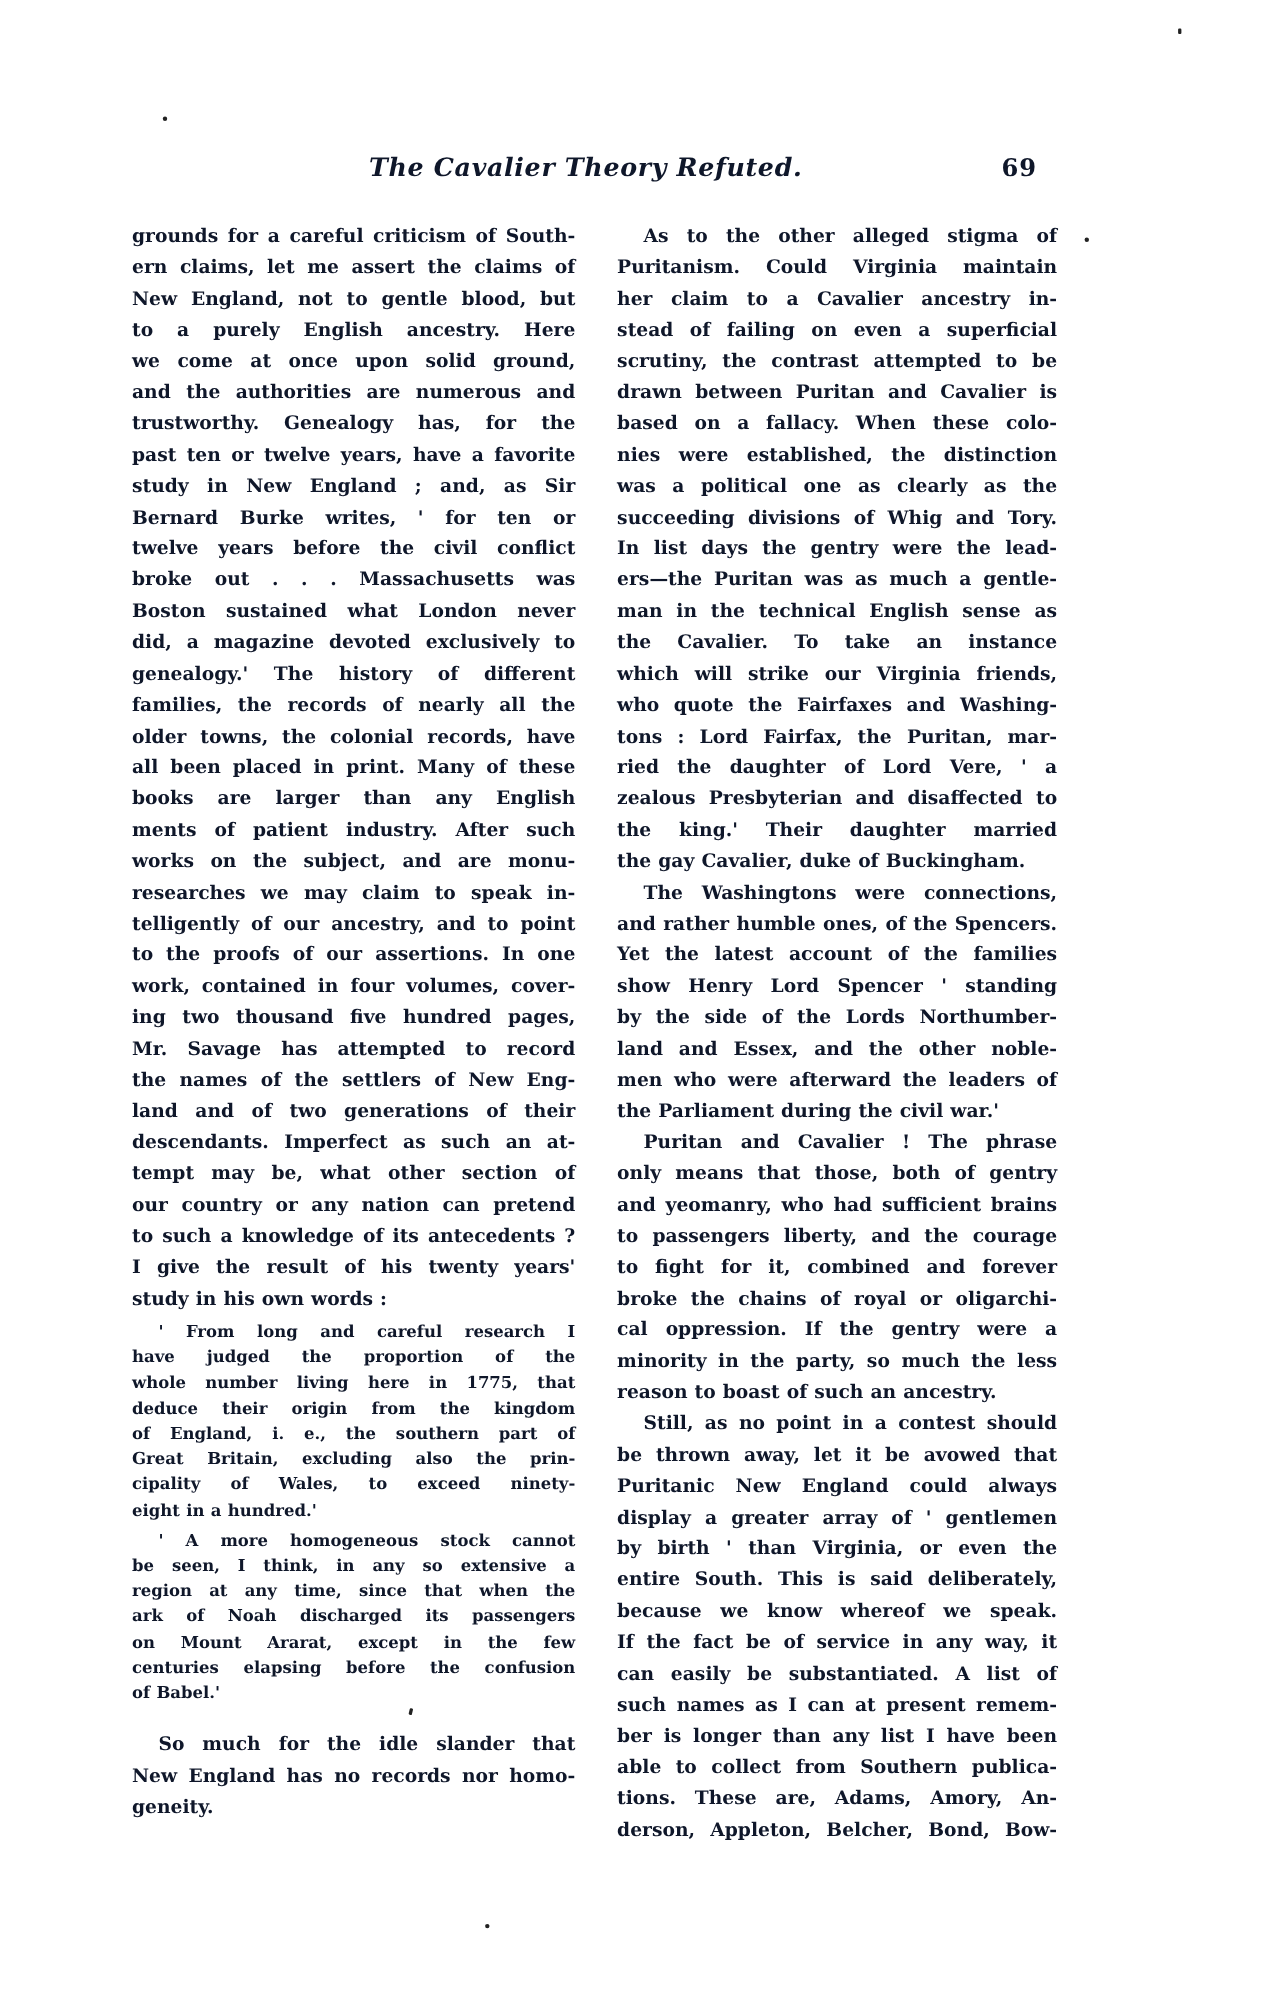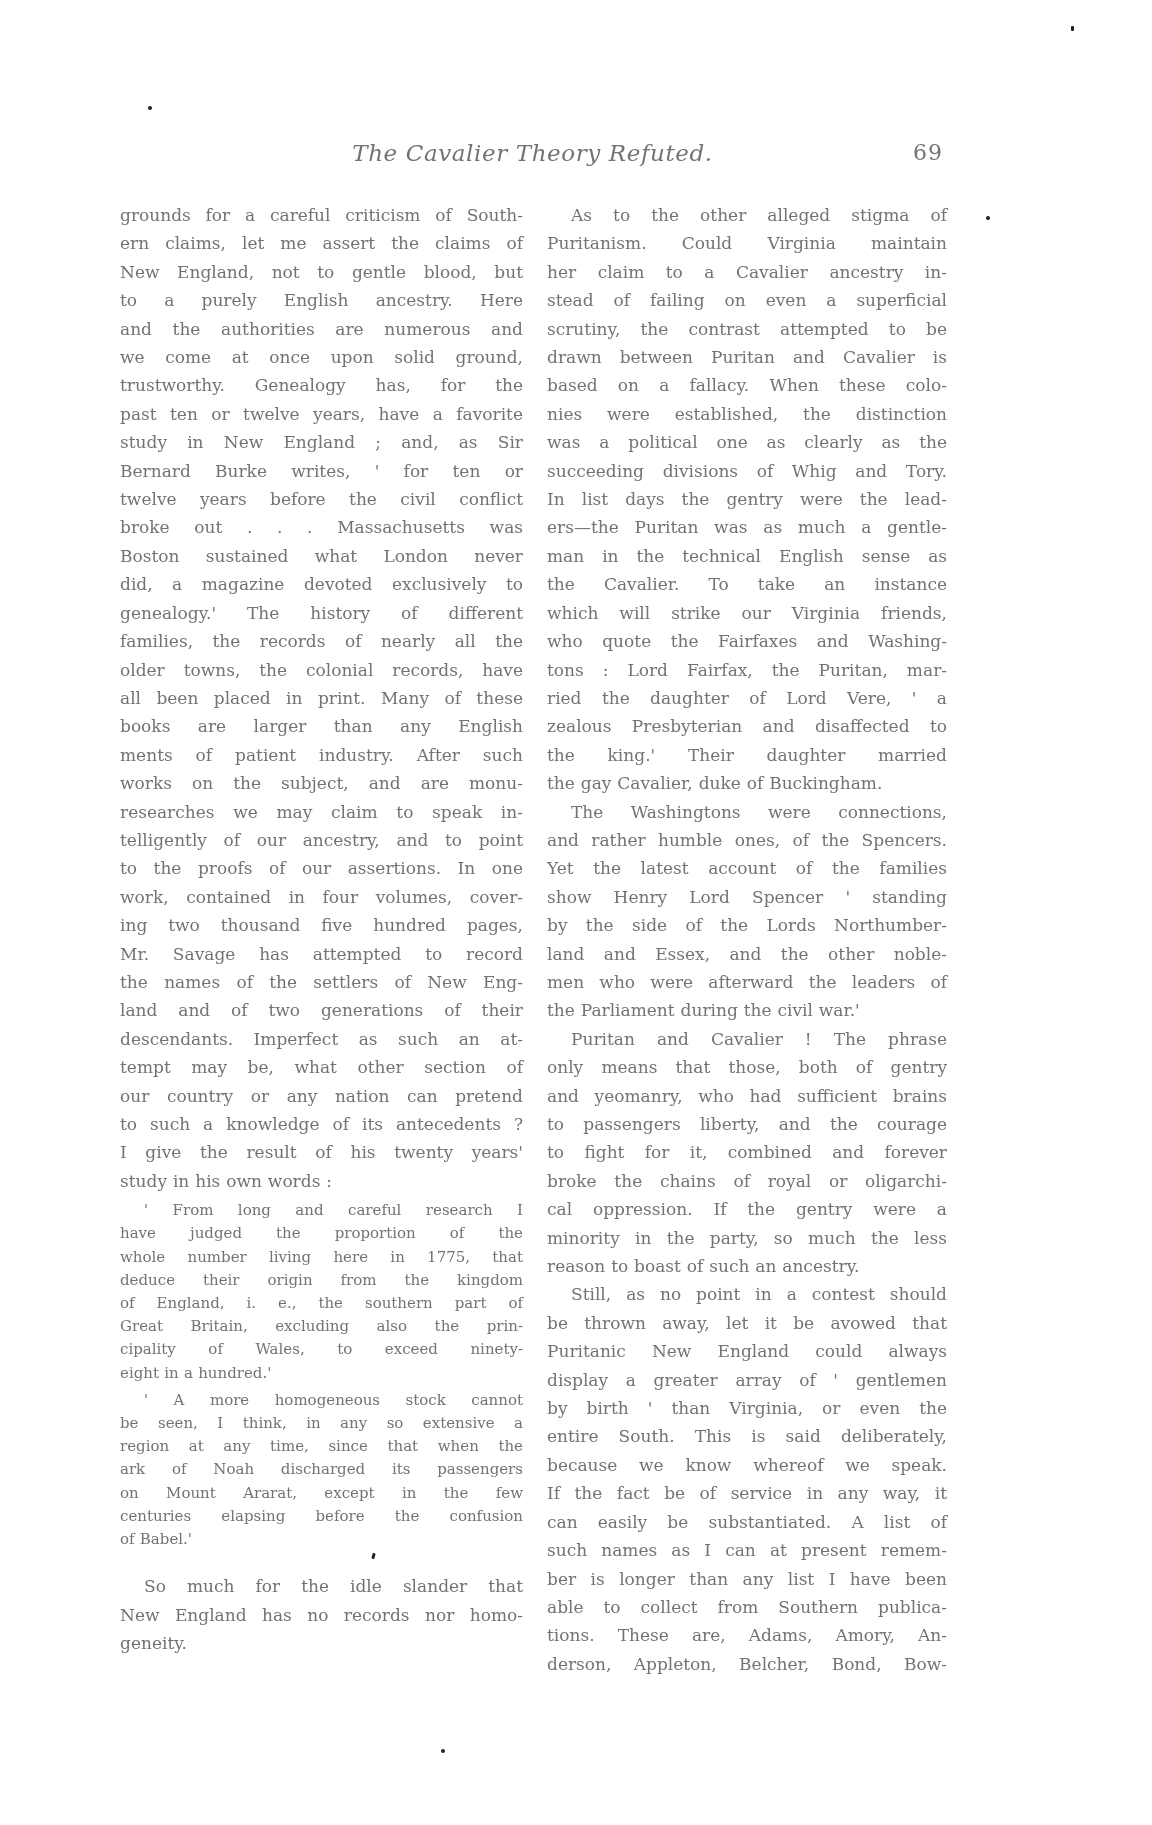--- a/index.html
+++ b/index.html
@@ -1,39 +1,40 @@
 <!DOCTYPE html>
 <html><head>
 <meta charset="utf-8">
 <style>
   html,body{margin:0;padding:0;background:#ffffff;}
   .page{
     position:relative;
     width:1152px;height:1825px;
     background:#ffffff;
-    color:#737373;
+    color:#0f172a;
     font-family:"DejaVu Serif","Liberation Serif",serif;
     overflow:hidden;
+    font-weight:bold;
   }
   .running-head{
     position:absolute;
     top:133px;left:120px;width:825px;height:40px;
   }
   .running-title{
     display:block;text-align:center;
     font-style:italic;font-size:23px;line-height:40px;
     letter-spacing:0.6px;
   }
   .page-number{
     position:absolute;right:2px;top:0;
     font-size:22px;line-height:40px;letter-spacing:1px;
   }
   .columns{
     position:absolute;top:201px;left:120px;
-    display:flex;gap:24px;
+    display:flex;gap:38px;
   }
   .col{display:block;}
   .col-left{width:403px;}
   .col-right{width:400px;}
   .block{margin:0;}
   .block.normal{font-size:17px;line-height:28.4px;}
   .block.small{font-size:15px;line-height:23.2px;margin-top:4px;}
   .block.small + .block.normal{margin-top:21px;}
   .block.indent .line:first-child{text-indent:24px;}
   .line{
@@ -61,22 +62,22 @@
     <span class="page-number">69</span>
   </div>
 
   <div class="columns">
     <div class="col col-left">
         <div class="block normal">
           <div class="line">grounds for a careful criticism of South-</div>
           <div class="line">ern claims, let me assert the claims of</div>
           <div class="line">New England, not to gentle blood, but</div>
           <div class="line">to a purely English ancestry.  Here</div>
+          <div class="line">we come at once upon solid ground,</div>
           <div class="line">and the authorities are numerous and</div>
-          <div class="line">we come at once upon solid ground,</div>
           <div class="line">trustworthy.  Genealogy has, for the</div>
           <div class="line">past ten or twelve years, have a favorite</div>
           <div class="line">study in New England ; and, as Sir</div>
           <div class="line">Bernard Burke writes, ' for ten or</div>
           <div class="line">twelve years before the civil conflict</div>
           <div class="line">broke out  .  .  .  Massachusetts was</div>
           <div class="line">Boston sustained what London never</div>
           <div class="line">did, a magazine devoted exclusively to</div>
           <div class="line">genealogy.'  The history of different</div>
           <div class="line">families, the records of nearly all the</div>

